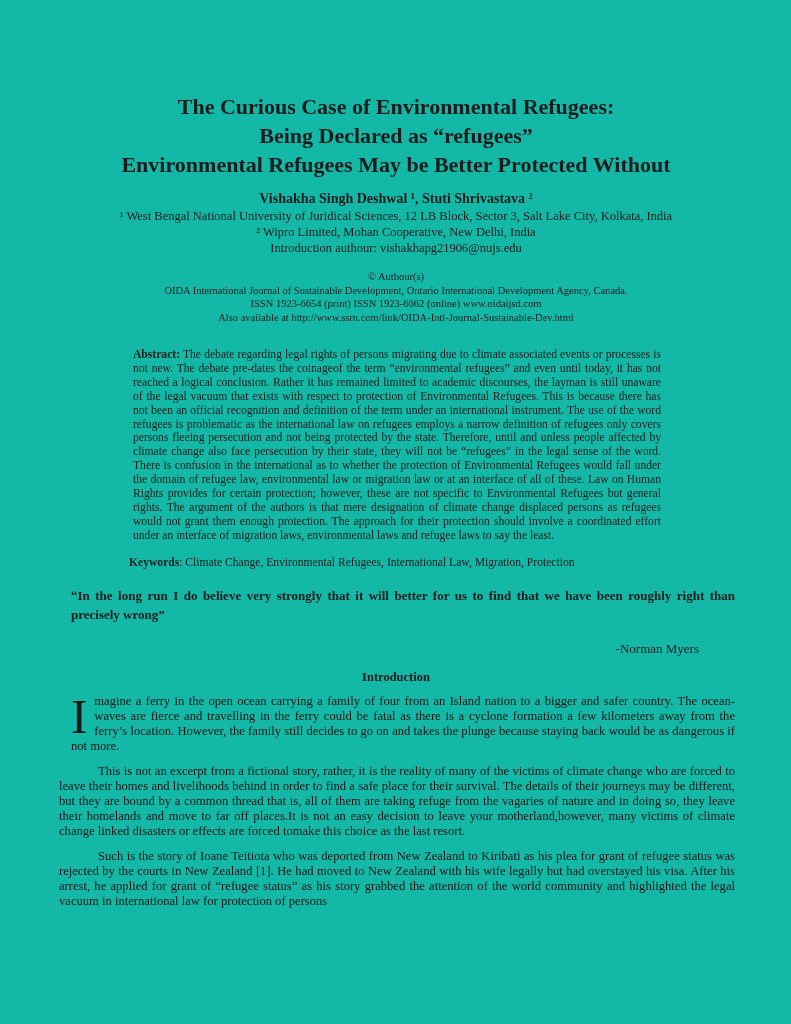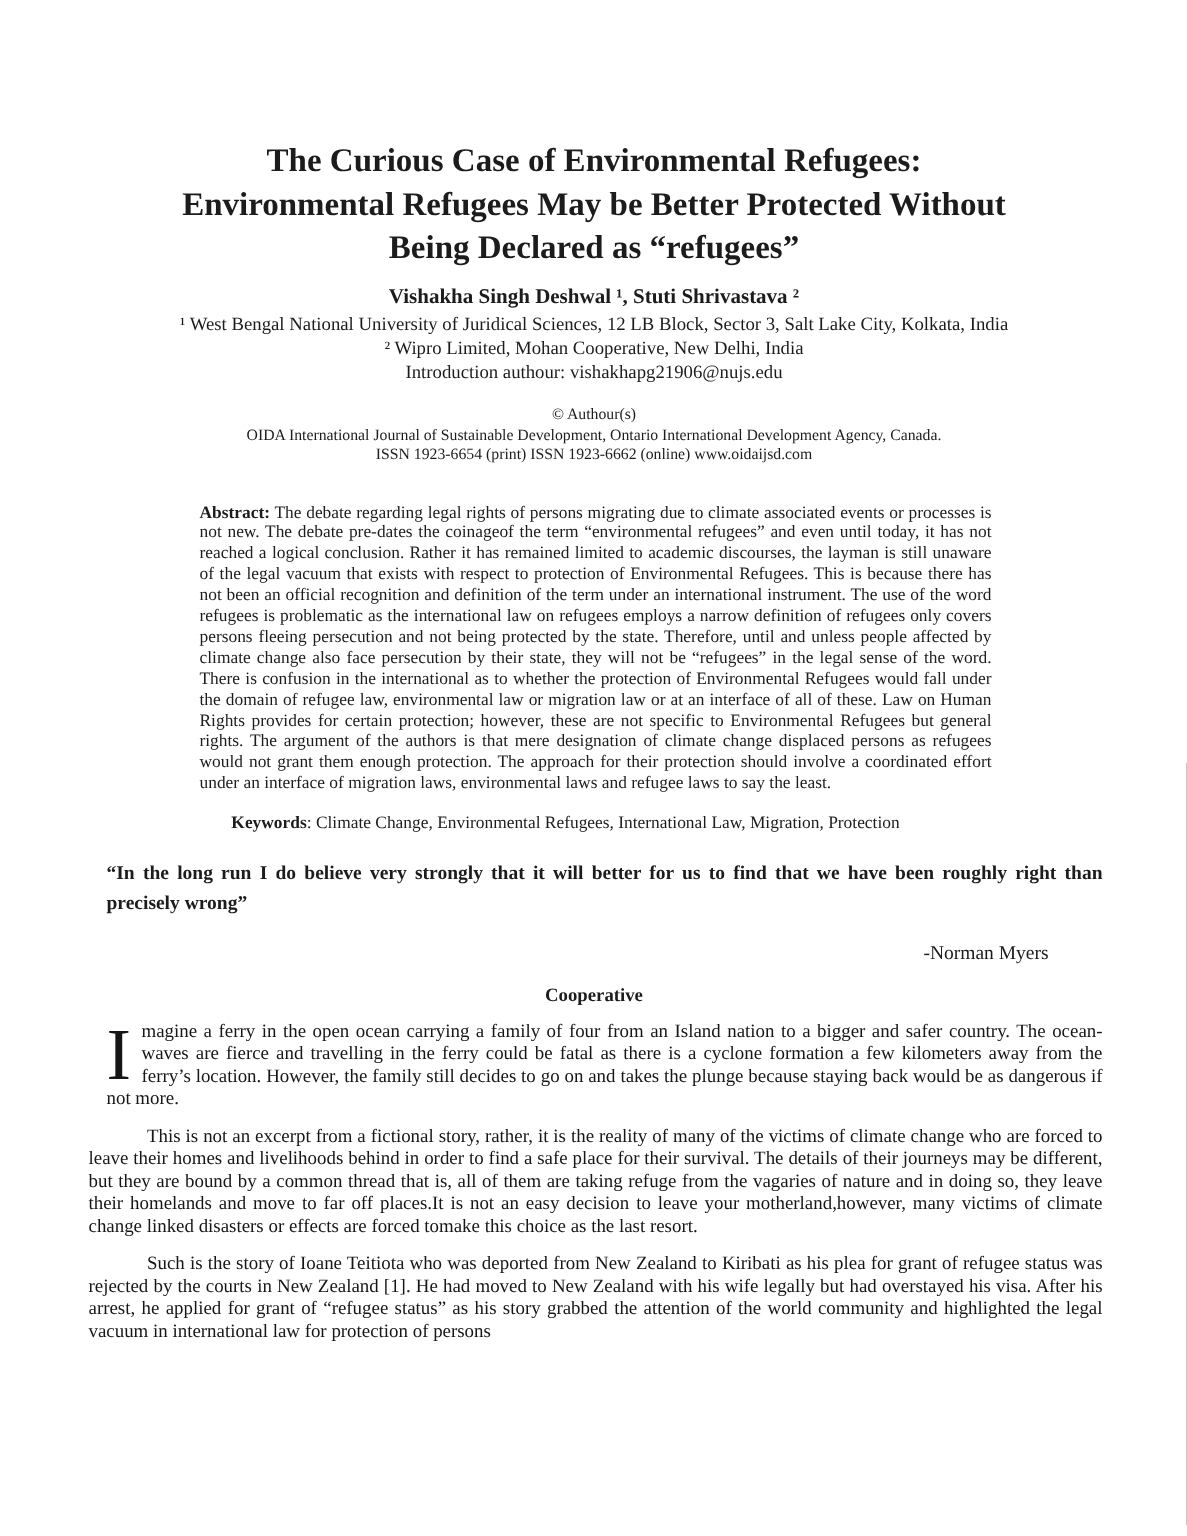--- a/index.html
+++ b/index.html
@@ -1,33 +1,33 @@
 <!DOCTYPE html>
 <html><head>
 <meta charset="utf-8">
 <style>
   * { margin:0; padding:0; box-sizing:border-box; }
   html,body { background:#9a9a9a; }
   body { font-family:"Liberation Serif","DejaVu Serif",serif; }
   .page {
-    width:791px; height:1024px; margin:0 auto; background:#ffffff;
+    width:791px; height:1024px; margin:0 auto; background:#14b8a6;
     color:#1c1c1c; position:relative; overflow:hidden;
     padding:92px 56px 0 57px;
   }
   .title { text-align:center; font-weight:bold; font-size:22px; line-height:29px; }
   .authors-block { margin-top:11px; text-align:center; }
   .author-line { font-size:14px; font-weight:bold; line-height:18px; }
   .affil-line { font-size:12.5px; line-height:16px; }
   .imprint-block { margin-top:14px; text-align:center; font-size:10.5px; line-height:13.5px; }
   .abstract {
     margin:24px 74px 0 76px; text-align:justify;
     font-size:11.6px; line-height:13.9px;
   }
   .abstract .label { font-weight:bold; }
-  .keywords { margin:13px 74px 0 36px; font-size:11.6px; line-height:14px;text-align:center; }
+  .keywords { margin:13px 74px 0 72px; font-size:11.6px; line-height:14px; }
   .keywords .label { font-weight:bold; }
   .quote {
     margin:16px 0 0 14px; font-weight:bold;
     font-size:13px; line-height:19.5px; text-align:justify;
   }
   .attribution { margin-top:16px; padding-right:36px; text-align:right; font-size:13px; }
   .section-heading { margin-top:13px; text-align:center; font-weight:bold; font-size:12.5px; }
   .body-text { font-size:12.6px; line-height:15px; text-align:justify; color:#161616; }
   .para-first { margin:9px 0 0 14px; }
   .para { margin-top:10px; margin-left:2px; text-indent:39px; }
@@ -36,45 +36,46 @@
     padding:3px 7px 0 0; font-weight:normal;
   }
 </style>
 </head>
 <body>
 
 <div class="page">
 
   <h1 class="title">
     <div>The Curious Case of Environmental Refugees:</div>
+    <div>Being Declared as “refugees”</div>
     <div>Environmental Refugees May be Better Protected Without</div>
-    <div>Being Declared as “refugees”</div>
   </h1>
 
   <div class="authors-block">
     <div class="author-line">Vishakha Singh Deshwal ¹, Stuti Shrivastava ²</div>
     <div class="affil-line">¹ West Bengal National University of Juridical Sciences, 12 LB Block, Sector 3, Salt Lake City, Kolkata, India</div>
     <div class="affil-line">² Wipro Limited, Mohan Cooperative, New Delhi, India</div>
     <div class="affil-line">Introduction authour: vishakhapg21906@nujs.edu</div>
   </div>
 
   <div class="imprint-block">
     <div>© Authour(s)</div>
     <div>OIDA International Journal of Sustainable Development, Ontario International Development Agency, Canada.</div>
     <div>ISSN 1923-6654 (print) ISSN 1923-6662 (online) www.oidaijsd.com</div>
+    <div>Also available at http://www.ssrn.com/link/OIDA-Intl-Journal-Sustainable-Dev.html</div>
   </div>
 
   <p class="abstract"><span class="label">Abstract:</span><span> The debate regarding legal rights of persons migrating due to climate associated events or processes is not new. The debate pre-dates the coinageof the term “environmental refugees” and even until today, it has not reached a logical conclusion. Rather it has remained limited to academic discourses, the layman is still unaware of the legal vacuum that exists with respect to protection of Environmental Refugees. This is because there has not been an official recognition and definition of the term under an international instrument. The use of the word refugees is problematic as the international law on refugees employs a narrow definition of refugees only covers persons fleeing persecution and not being protected by the state. Therefore, until and unless people affected by climate change also face persecution by their state, they will not be “refugees” in the legal sense of the word. There is confusion in the international as to whether the protection of Environmental Refugees would fall under the domain of refugee law, environmental law or migration law or at an interface of all of these. Law on Human Rights provides for certain protection; however, these are not specific to Environmental Refugees but general rights. The argument of the authors is that mere designation of climate change displaced persons as refugees would not grant them enough protection. The approach for their protection should involve a coordinated effort under an interface of migration laws, environmental laws and refugee laws to say the least.</span></p>
 
   <p class="keywords"><span class="label">Keywords</span><span>: Climate Change, Environmental Refugees, International Law, Migration, Protection</span></p>
 
   <p class="quote">“In the long run I do believe very strongly that it will better for us to find that we have been roughly right than precisely wrong”</p>
   <div class="attribution">-Norman Myers</div>
 
-  <h2 class="section-heading">Cooperative</h2>
+  <h2 class="section-heading">Introduction</h2>
 
   <p class="body-text para-first"><span class="dropcap">I</span><span>magine a ferry in the open ocean carrying a family of four from an Island nation to a bigger and safer country. The ocean-waves are fierce and travelling in the ferry could be fatal as there is a cyclone formation a few kilometers away from the ferry’s location. However, the family still decides to go on and takes the plunge because staying back would be as dangerous if not more.</span></p>
 
   <p class="body-text para">This is not an excerpt from a fictional story, rather, it is the reality of many of the victims of climate change who are forced to leave their homes and livelihoods behind in order to find a safe place for their survival. The details of their journeys may be different, but they are bound by a common thread that is, all of them are taking refuge from the vagaries of nature and in doing so, they leave their homelands and move to far off places.It is not an easy decision to leave your motherland,however, many victims of climate change linked disasters or effects are forced tomake this choice as the last resort.</p>
 
   <p class="body-text para">Such is the story of Ioane Teitiota who was deported from New Zealand to Kiribati as his plea for grant of refugee status was rejected by the courts in New Zealand [1]. He had moved to New Zealand with his wife legally but had overstayed his visa. After his arrest, he applied for grant of “refugee status” as his story grabbed the attention of the world community and highlighted the legal vacuum in international law for protection of persons</p>
 
 </div>
 
 </body></html>

